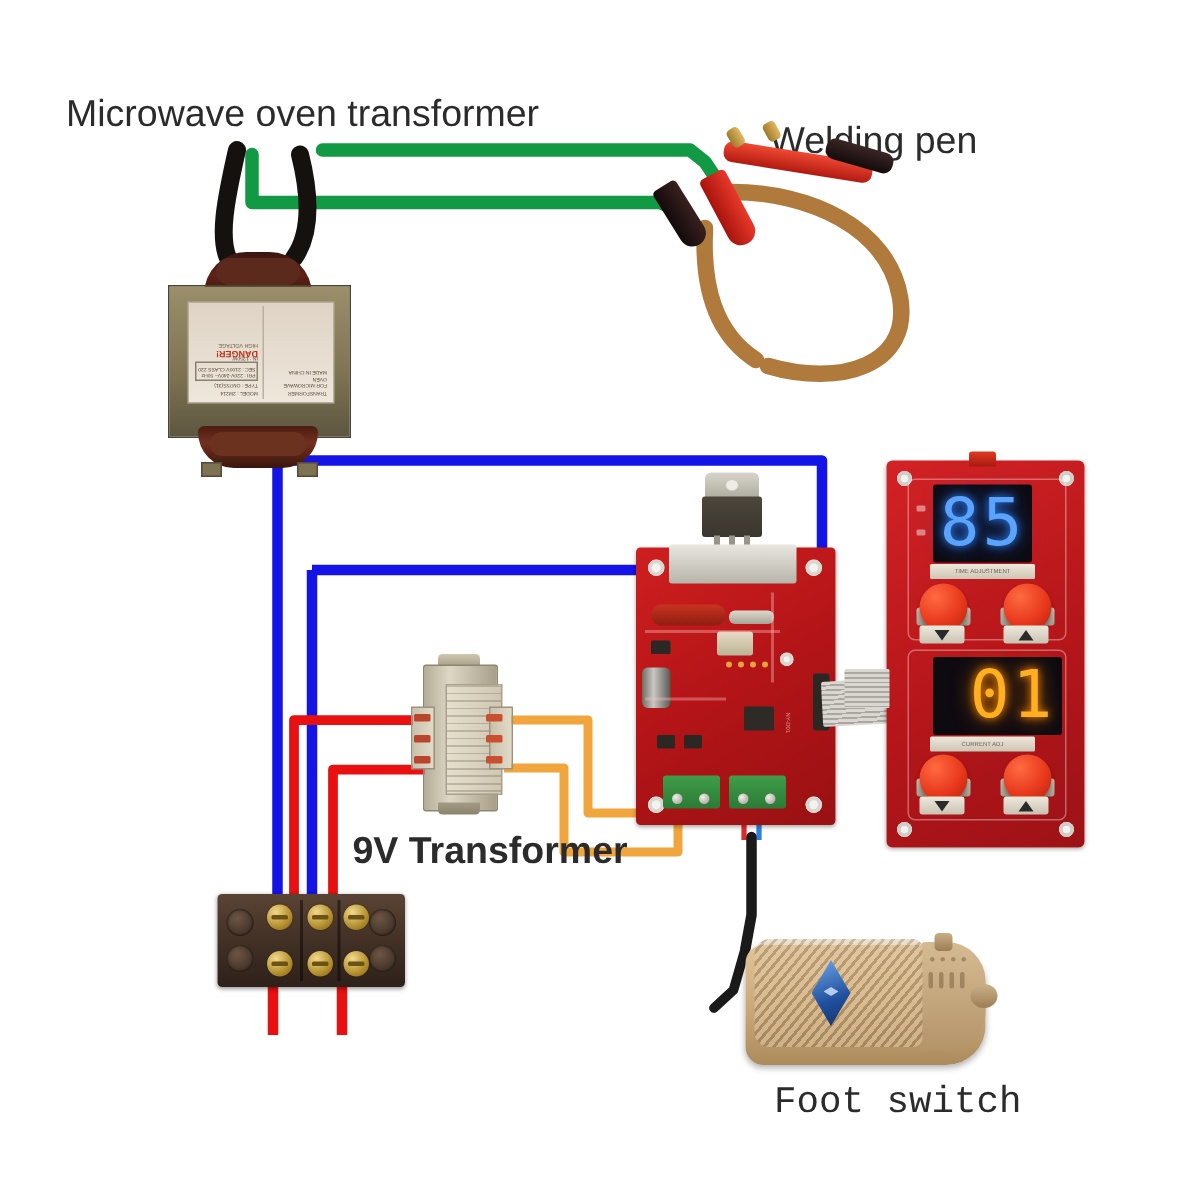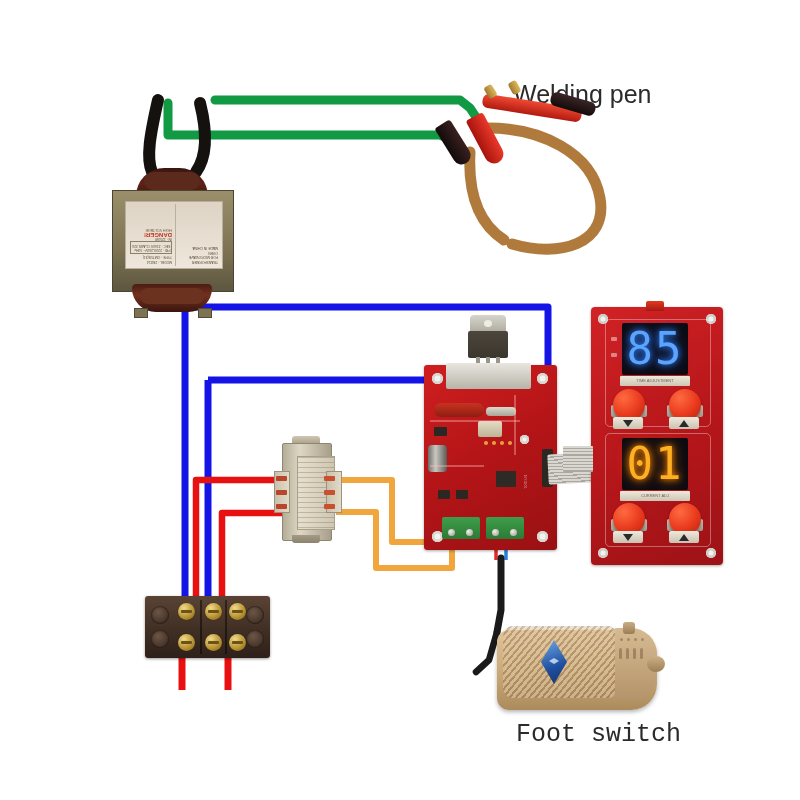--- a/index.html
+++ b/index.html
@@ -58,21 +58,21 @@
   .pcb-silk{position:absolute;color:rgba(255,255,255,.5);font-size:4px;font-family:"Liberation Sans",sans-serif;}
   .ribbon{position:absolute;left:124px;top:88px;width:62px;height:30px;background:repeating-linear-gradient(180deg,#d9d7d0 0 2px,#a9a7a0 2px 3.2px);border-radius:2px;transform:rotate(-3deg);}
   .ribbon-conn{position:absolute;left:118px;top:84px;width:11px;height:38px;background:#2b2823;border-radius:2px;}
 
   
   .ctl{position:absolute;left:591px;top:307px;width:132px;height:258px;background:linear-gradient(150deg,#d22225,#b5161a 55%,#9c1216);border-radius:4px;box-shadow:0 1px 3px rgba(0,0,0,.35);}
   .ctl-hole{position:absolute;width:10px;height:10px;border-radius:50%;background:#f2f2ee;box-shadow:0 0 0 2.5px #cfcdc6 inset;}
   .ctl-frame{position:absolute;border:1px solid rgba(255,255,255,.35);border-radius:5px;}
   .disp{position:absolute;background:#0d0a10;border-radius:2px;display:flex;align-items:center;justify-content:center;gap:3px;}
   .disp-blue{left:31px;top:16px;width:66px;height:52px;}
-  .disp-orng{left:31px;top:131px;width:66px;height:52px;}
+  .disp-orng{left:31px;top:131px;width:66px;height:52px;padding-left:20px;}
   .seven{font-family:"DejaVu Sans Mono",monospace;font-weight:normal;font-size:44px;line-height:44px;letter-spacing:2px;text-align:right;}
   .seven-b{color:#5aa4ff;text-shadow:0 0 6px #2e7ff0,0 0 14px #1d5fd0;}
   .seven-o{color:#ffb020;text-shadow:0 0 6px #ff8c00,0 0 14px #d06800;}
   .disp-cap{position:absolute;height:10px;background:linear-gradient(180deg,#efe9dc,#cdc5b4);border-radius:1px;}
   .disp-cap span{display:block;font-size:4px;color:#6b6257;text-align:center;line-height:10px;font-family:"Liberation Sans",sans-serif;}
   .btn{position:absolute;width:32px;height:32px;border-radius:50%;background:radial-gradient(circle at 34% 28%,#ff6a42,#e8391c 55%,#b32010);box-shadow:0 2px 3px rgba(0,0,0,.4);}
   .btn-base{position:absolute;width:36px;height:12px;background:linear-gradient(180deg,#cfc9bc,#a29c8f);border-radius:2px;}
   .arrowplate{position:absolute;width:30px;height:12px;background:linear-gradient(180deg,#efe9dc,#c9c2b2);border-radius:2px;display:flex;align-items:center;justify-content:center;}
   .arrowplate i{display:block;width:0;height:0;}
   .ar-dn{border-left:5px solid transparent;border-right:5px solid transparent;border-top:7px solid #2a2a2a;}
@@ -140,21 +140,23 @@
     <polyline points="501,558 501,610 497,632" fill="none" stroke="#1a1a1a" stroke-width="7" stroke-linejoin="round" stroke-linecap="round"></polyline>
     <polyline points="497,632 489,660 476,672" fill="none" stroke="#1a1a1a" stroke-width="6.5" stroke-linejoin="round" stroke-linecap="round"></polyline>
 
     <path d="M158,100 C150,135 146,158 152,172" fill="none" stroke="#14110f" stroke-width="12" stroke-linecap="round"></path>
     <path d="M200,103 C208,135 206,158 196,172" fill="none" stroke="#14110f" stroke-width="12" stroke-linecap="round"></path>
 
     <path d="M488,128 C540,128 592,152 600,198 C608,244 560,258 512,244" fill="none" stroke="#b07a3c" stroke-width="11" stroke-linecap="round"></path>
     <path d="M470,152 C468,190 476,222 504,240" fill="none" stroke="#b07a3c" stroke-width="11" stroke-linecap="round"></path>
   </svg>
 
+  <div class="lbl lbl-mot">Microwave oven transformer</div>
   <div class="lbl lbl-pen">Welding pen</div>
+  <div class="lbl lbl-9v">9V Transformer</div>
   <div class="lbl lbl-foot">Foot switch</div>
 
   <div class="mot">
     <div class="mot-core-top"></div>
     <div class="mot-coil-top"></div>
     <div class="mot-body">
       <div class="mot-label">
         <div class="mot-lab-l">
           <div class="mot-txt">
             <div>TRANSFORMER</div>

